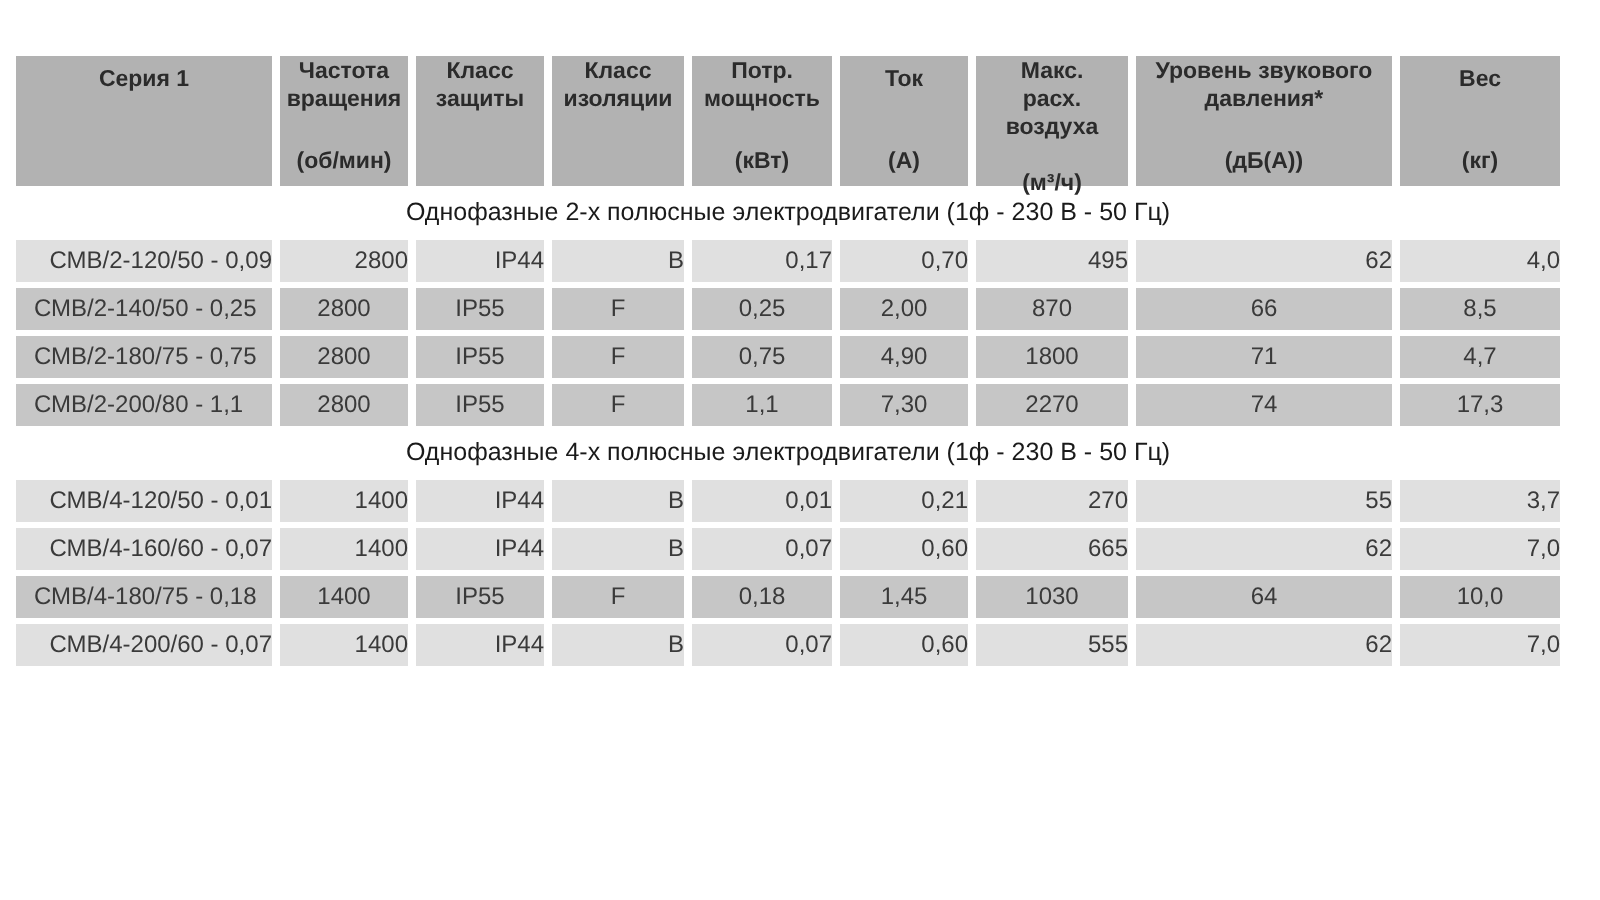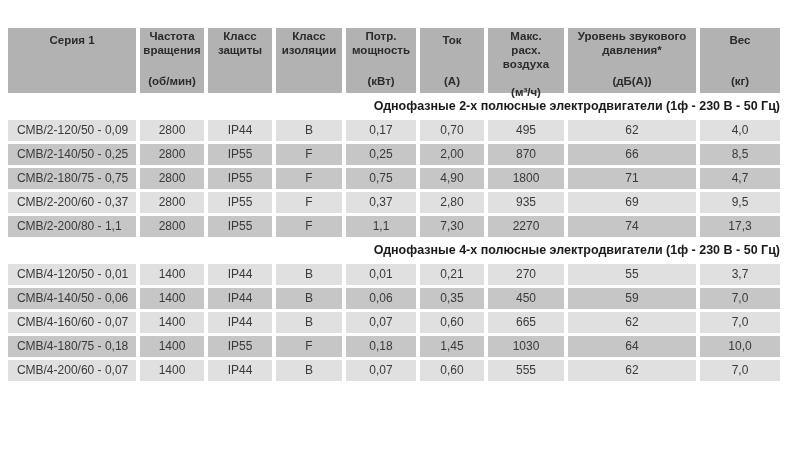--- a/index.html
+++ b/index.html
@@ -36,27 +36,27 @@
   }
   .hunit{
     height:19px;display:flex;align-items:flex-end;justify-content:center;
     padding-bottom:6px;line-height:1;margin-top:16px;
   }
   td{
     padding:0;height:21px;font-size:12px;color:var(--cell_text);
     text-align:center;vertical-align:middle;line-height:21px;
     overflow:hidden;white-space:nowrap;
   }
-  tr.light td{background:var(--row_light);}
+  tr.light td{background:var(--row_light);text-align:right;}
   tr.dark td{background:var(--row_dark);}
   td.model{text-align:left;padding-left:9px;}
   td.section-title{
     background:var(--page_bg);
-    font-weight:bold;font-size:12.5px;color:var(--title_text);
-    text-align:right;height:21px;
+    font-weight:normal;font-size:12.5px;color:var(--title_text);
+    text-align:center;height:21px;
   }
 </style>
 </head>
 <body>
 
 <div class="page">
   <table class="spec">
     <colgroup>
         <col style="width: 128px;">
         <col style="width: 64px;">
@@ -163,31 +163,20 @@
           <td class="model">СМВ/2-180/75 - 0,75</td>
           <td>2800</td>
           <td>IP55</td>
           <td>F</td>
           <td>0,75</td>
           <td>4,90</td>
           <td>1800</td>
           <td>71</td>
           <td>4,7</td>
         </tr>
-        <tr class="light">
-          <td class="model">СМВ/2-200/60 - 0,37</td>
-          <td>2800</td>
-          <td>IP55</td>
-          <td>F</td>
-          <td>0,37</td>
-          <td>2,80</td>
-          <td>935</td>
-          <td>69</td>
-          <td>9,5</td>
-        </tr>
         <tr class="dark">
           <td class="model">СМВ/2-200/80 - 1,1</td>
           <td>2800</td>
           <td>IP55</td>
           <td>F</td>
           <td>1,1</td>
           <td>7,30</td>
           <td>2270</td>
           <td>74</td>
           <td>17,3</td>
@@ -199,31 +188,20 @@
           <td class="model">СМВ/4-120/50 - 0,01</td>
           <td>1400</td>
           <td>IP44</td>
           <td>B</td>
           <td>0,01</td>
           <td>0,21</td>
           <td>270</td>
           <td>55</td>
           <td>3,7</td>
         </tr>
-        <tr class="dark">
-          <td class="model">СМВ/4-140/50 - 0,06</td>
-          <td>1400</td>
-          <td>IP44</td>
-          <td>B</td>
-          <td>0,06</td>
-          <td>0,35</td>
-          <td>450</td>
-          <td>59</td>
-          <td>7,0</td>
-        </tr>
         <tr class="light">
           <td class="model">СМВ/4-160/60 - 0,07</td>
           <td>1400</td>
           <td>IP44</td>
           <td>B</td>
           <td>0,07</td>
           <td>0,60</td>
           <td>665</td>
           <td>62</td>
           <td>7,0</td>

